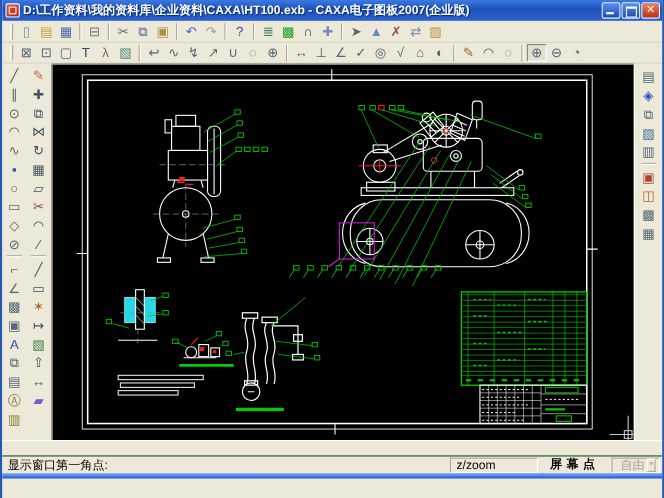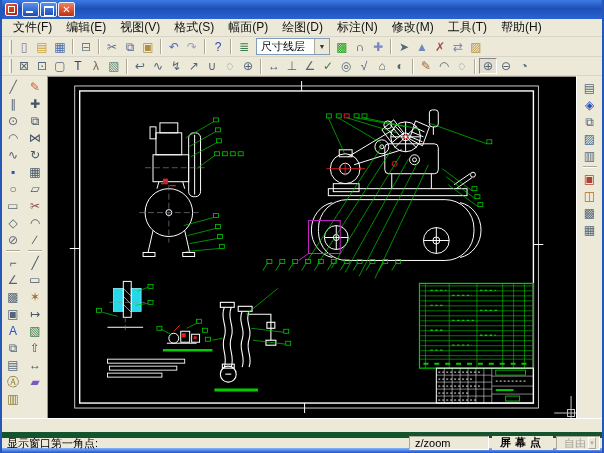--- a/index.html
+++ b/index.html
@@ -47,57 +47,46 @@
   .vstrip{width:22px;display:flex;flex-direction:column;align-items:center;}
   .vstrip .tbtn{width:18px;height:17px;line-height:16px;}
   .vstrip .sep{width:14px;height:0;border-top:1px solid #aca899;border-bottom:1px solid #fff;margin:2px 0;}
   .canvas{flex:1;background:#000;position:relative;border-left:1px solid #9a968a;border-top:1px solid #9a968a;}
   .canvas svg{position:absolute;left:0;top:0;width:100%;height:100%;}
   .rstrip{width:26px;background:#ece9d8;display:flex;flex-direction:column;align-items:center;padding-top:3px;border-left:1px solid #fff;}
   .rstrip .tbtn{width:18px;height:17px;line-height:16px;}
   .rstrip .sep{width:14px;height:0;border-top:1px solid #aca899;border-bottom:1px solid #fff;margin:2px 0;}
   
   .dockstrip{height:14px;background:#ece9d8;border-top:1px solid #fff;}
-  .statusbar{height:16px;background:#ece9d8;display:flex;align-items:center;font-size:11px;color:#000;padding:4px 2px;border-top:6px solid #14532d;}
+  .statusbar{height:16px;background:#ece9d8;display:flex;align-items:center;font-size:11px;color:#000;padding:4px 2px;border-top:1px solid #14532d;}
   .sb-prompt{flex:1;padding-left:3px;white-space:nowrap;overflow:hidden;}
   .sb-panel{border:1px solid;border-color:#aca899 #fff #fff #aca899;height:14px;line-height:12px;
     padding:0 5px;margin-left:3px;white-space:nowrap;background:#ece9d8;}
   .sb-command{width:80px;}
   .sb-coords{width:130px;}
   .sb-point{border:none;font-weight:bold;letter-spacing:4px;padding:0 8px;}
   .sb-snap{width:44px;display:flex;align-items:center;color:#a9a49a;background:#ece9d8;}
   .sb-snap .cval{flex:1;padding:0 2px;}
   .sb-snap .arrowbtn{width:13px;height:12px;background:#ece9d8;border:1px solid #fff;border-color:#fff #aca899 #aca899 #fff;
     font-size:6px;color:#b0aca0;display:flex;align-items:center;justify-content:center;}
   .taskedge{height:5px;background:linear-gradient(180deg,#8ab4f8,#1a55d4);}
 </style>
 </head>
 <body>
 
 <div class="window">
 
   <div class="titlebar">
     <span class="appicon"></span>
+    <span class="titletext">D:\工作资料\我的资料库\企业资料\CAXA\HT100.exb - CAXA电子图板2007(企业版)</span>
     <span class="winbtn min"></span>
     <span class="winbtn max"></span>
     <span class="winbtn close"></span>
   </div>
 
-  <div class="menubar">
-    <span class="menuitem">文件(F)</span>
-    <span class="menuitem">编辑(E)</span>
-    <span class="menuitem">视图(V)</span>
-    <span class="menuitem">格式(S)</span>
-    <span class="menuitem">幅面(P)</span>
-    <span class="menuitem">绘图(D)</span>
-    <span class="menuitem">标注(N)</span>
-    <span class="menuitem">修改(M)</span>
-    <span class="menuitem">工具(T)</span>
-    <span class="menuitem">帮助(H)</span>
-  </div>
 
   <div class="tbar">
     <span class="grip"></span>
     <span class="hstrip">
         <span class="tbtn" style="color: rgb(125, 125, 168);">▯</span>
         <span class="tbtn" style="color: rgb(202, 162, 60);">▤</span>
         <span class="tbtn" style="color: rgb(74, 106, 176);">▦</span>
         <i class="sep"></i>
         <span class="tbtn" style="color: rgb(106, 122, 138);">⊟</span>
         <i class="sep"></i>
@@ -105,24 +94,20 @@
         <span class="tbtn" style="color: rgb(90, 106, 146);">⧉</span>
         <span class="tbtn" style="color: rgb(176, 144, 64);">▣</span>
         <i class="sep"></i>
         <span class="tbtn" style="color: rgb(74, 106, 192);">↶</span>
         <span class="tbtn" style="color: rgb(154, 160, 176);">↷</span>
         <i class="sep"></i>
         <span class="tbtn" style="color: rgb(42, 74, 184);">?</span>
         <i class="sep"></i>
         <span class="tbtn" style="color: rgb(58, 122, 74);">≣</span>
       </span>
-    <span class="combo" style="width:74px">
-      <span class="cval" style="flex:1">尺寸线层</span>
-      <span class="arrowbtn">▼</span>
-    </span>
     <span class="hstrip">
         <span class="tbtn" style="color: rgb(24, 160, 24);">▩</span>
       </span>
     <span class="hstrip">
         <span class="tbtn" style="color: rgb(51, 68, 85);">∩</span>
         <span class="tbtn" style="color: rgb(122, 138, 192);">✚</span>
         <i class="sep"></i>
         <span class="tbtn" style="color: rgb(85, 102, 119);">➤</span>
         <span class="tbtn" style="color: rgb(106, 138, 192);">▲</span>
         <span class="tbtn" style="color: rgb(160, 80, 80);">✗</span>

